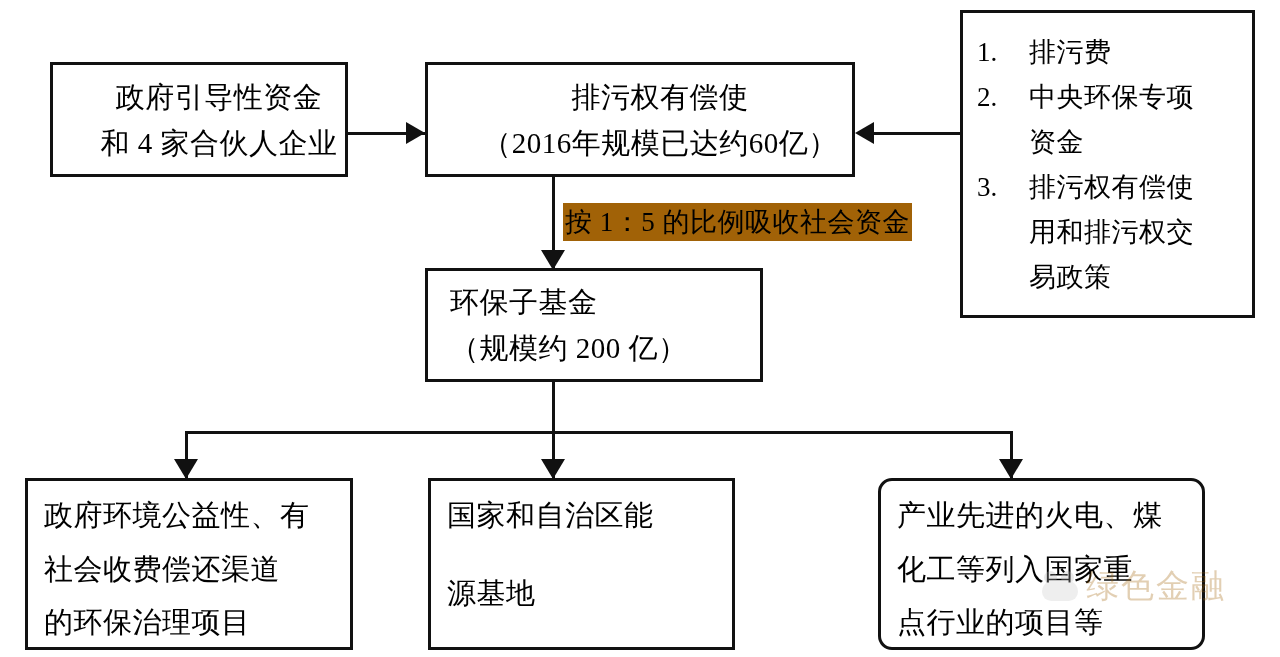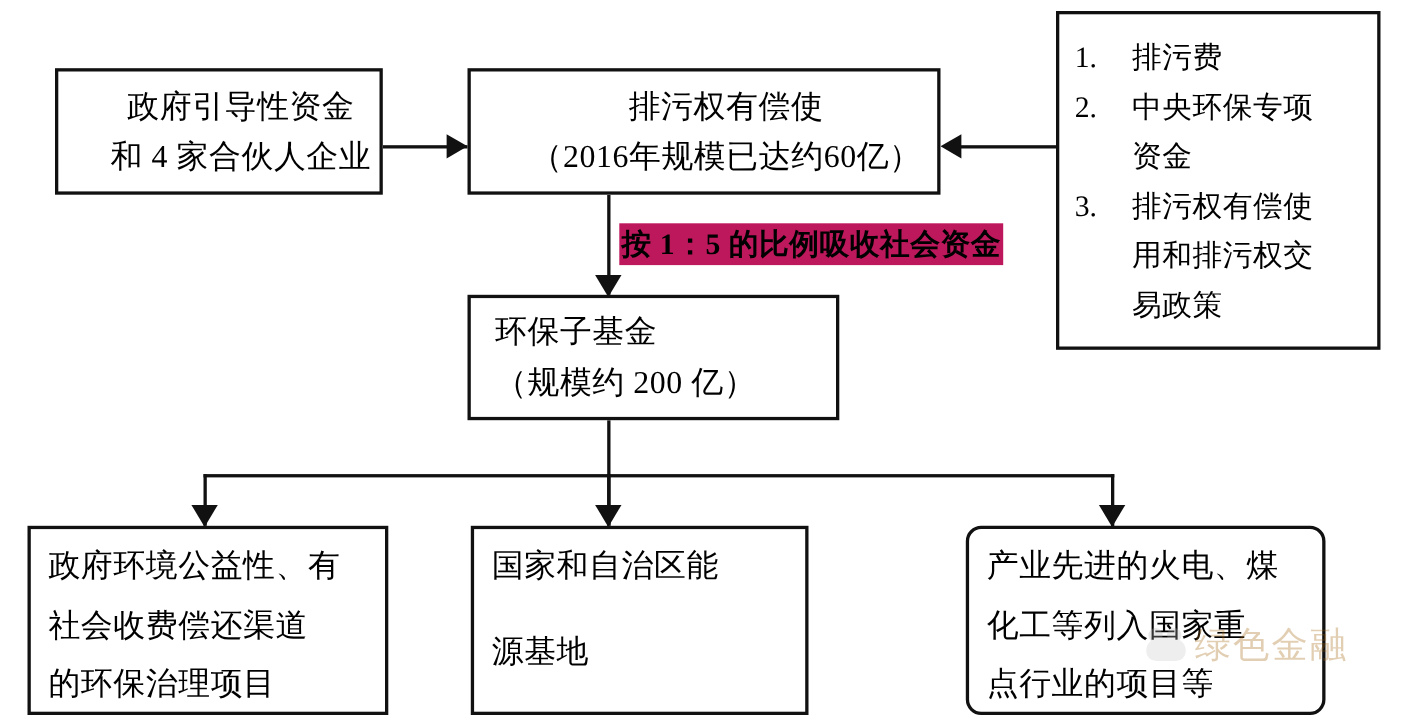--- a/index.html
+++ b/index.html
@@ -138,23 +138,22 @@
   #edge-label {
     position: absolute;
     left: 563px;
     top: 203px;
     font-size: 27px;
     line-height: 38px;
     color: #000000;
     white-space: nowrap;
     letter-spacing: 0.5px;
     z-index: 5;
-    background: #be185d;
+    background: #a16207;
     padding: 0 2px;
-    font-weight: bold;
   }
 
   
   #watermark {
     position: absolute;
     left: 1040px;
     top: 568px;
     display: flex;
     align-items: center;
     gap: 6px;

